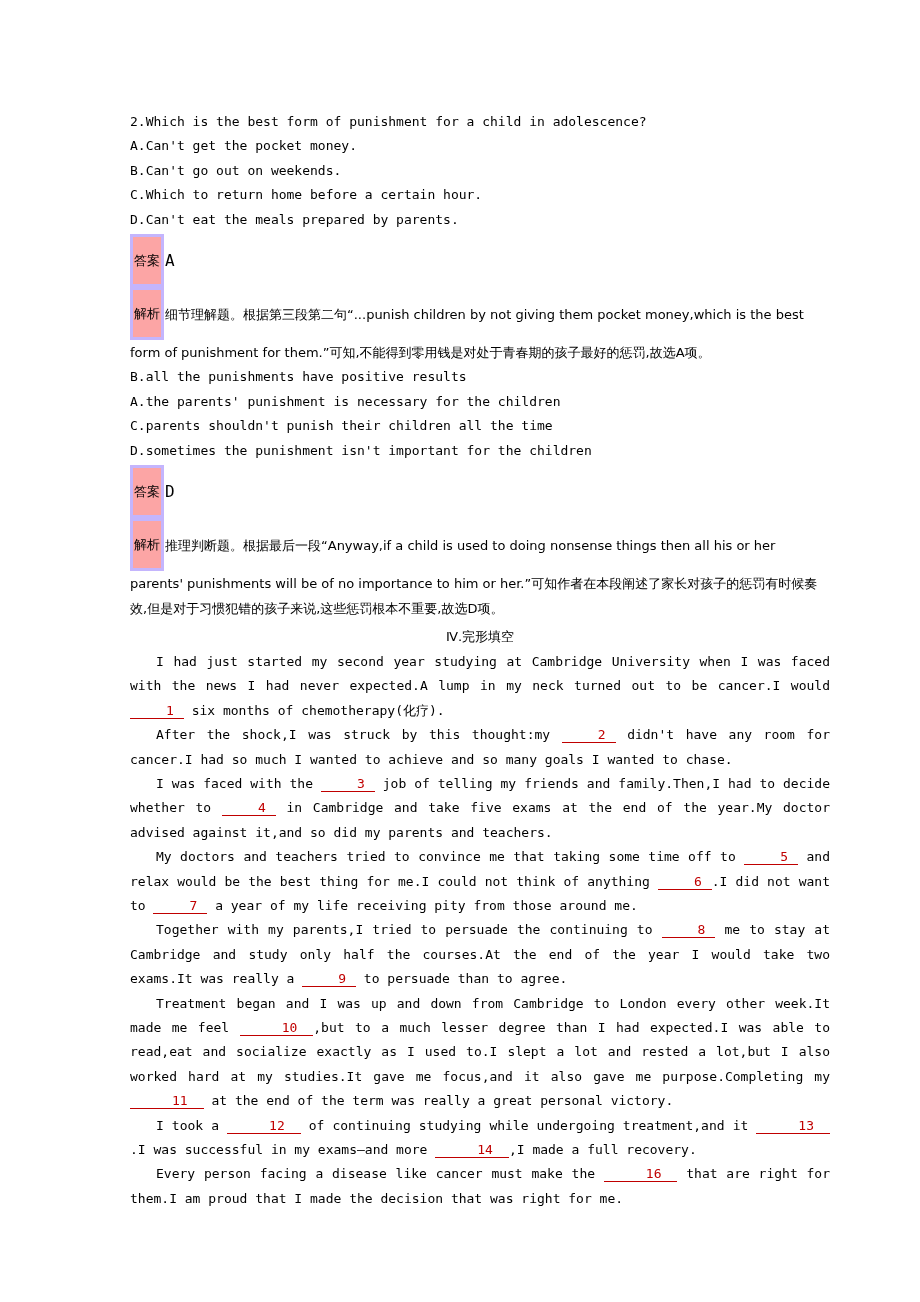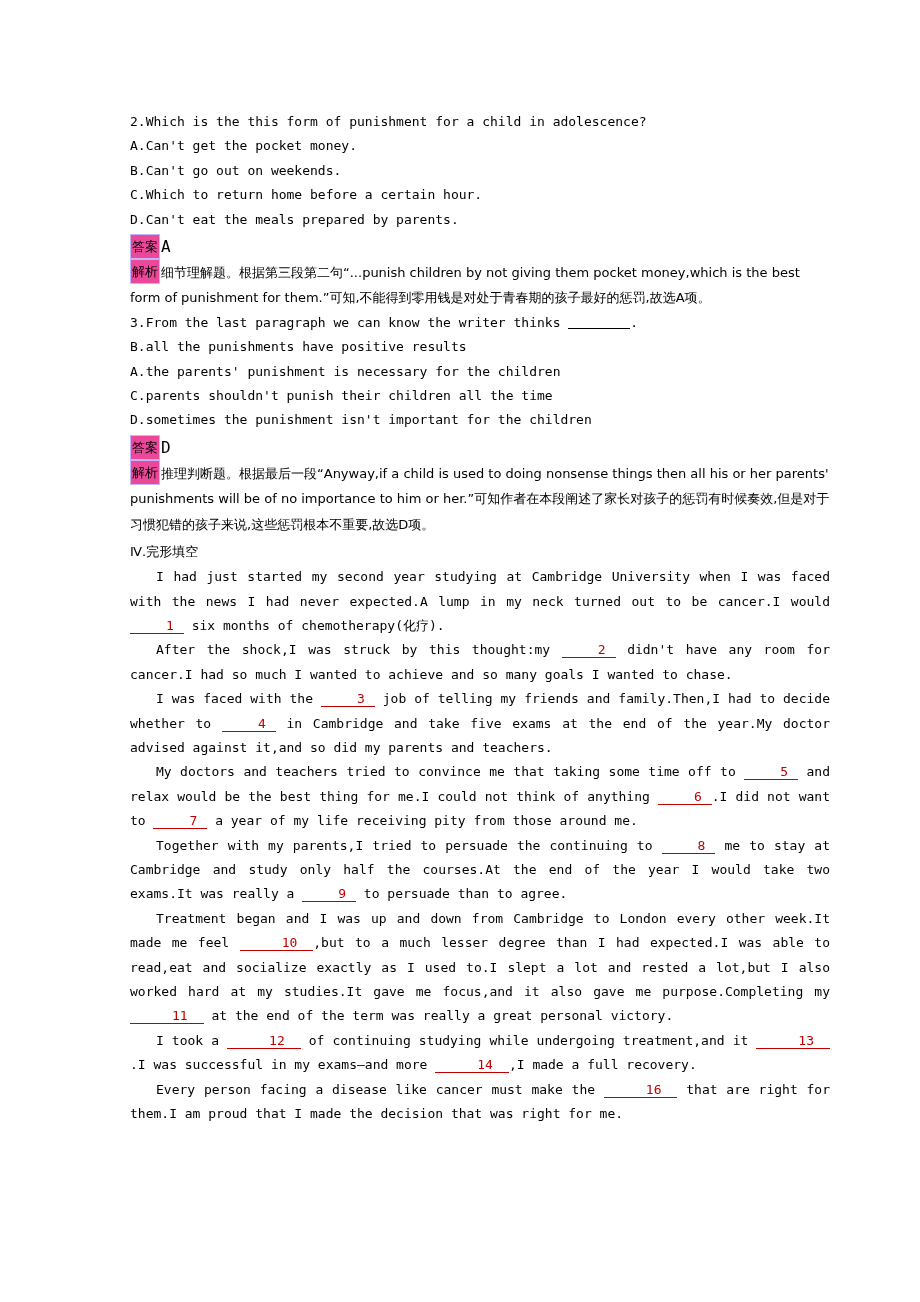--- a/index.html
+++ b/index.html
@@ -20,39 +20,40 @@
     left: 130px;
     top: 110px;
     width: 700px;
   }
   .q-line {
     font-size: 13.0px;
     line-height: 24.4px;
   }
   .boxlabel {
     display: inline-block;
-    border: 1px solid #c4b5fd;
-    padding: 4px 1px;
+    border: 3px solid #c4b5fd;
+    padding: 16px 1px;
     font-size: 12.0px;
     line-height: 15px;
     vertical-align: 1px;
     margin-right: 1px;
-    background: #ec4899;
+    background: #fca5a5;
   }
   .ans-row {
     line-height: 22px;
     margin-top: 2px;
   }
   .exp-block {
     line-height: 24.4px;
   }
   .section-head {
     font-size: 13.0px;
     line-height: 26px;
     margin-top: 2px;
+    text-align: center;
   }
   .para {
     font-size: 13.0px;
     line-height: 24.4px;
     text-indent: 26px;
     text-align: justify;
   }
   .blank {
     color: #c00000;
     border-bottom: 1px solid #c00000;
@@ -76,38 +77,35 @@
     font-family: "DejaVu Sans", "Liberation Sans", sans-serif;
     font-size: 13.0px;
   }
 </style>
 </head>
 <body>
 
 <div class="page">
 
   <div class="q-line">
-    <span>2.</span><span>Which is the this form of punishment for a child in adolescence?</span>
+    <span>2.</span><span>Which is the best form of punishment for a child in adolescence?</span>
   </div>
   <div class="q-line">A.Can't get the pocket money.</div>
   <div class="q-line">B.Can't go out on weekends.</div>
   <div class="q-line">C.Which to return home before a certain hour.</div>
   <div class="q-line">D.Can't eat the meals prepared by parents.</div>
 
   <div class="ans-row">
     <span class="boxlabel cn">答案</span><span>A</span>
   </div>
 
   <div class="exp-block">
     <span class="boxlabel cn">解析</span><span class="cn">细节理解题。根据第三段第二句“...punish children by not giving them pocket money,which is the best form of punishment for them.”可知,不能得到零用钱是对处于青春期的孩子最好的惩罚,故选A项。</span>
   </div>
 
-  <div class="q-line">
-    <span>3.</span><span>From the last paragraph we can know the writer thinks </span><span class="ul-blank"></span><span>.</span>
-  </div>
   <div class="q-line">B.all the punishments have positive results</div>
   <div class="q-line">A.the parents' punishment is necessary for the children</div>
   <div class="q-line">C.parents shouldn't punish their children all the time</div>
   <div class="q-line">D.sometimes the punishment isn't important for the children</div>
 
   <div class="ans-row">
     <span class="boxlabel cn">答案</span><span>D</span>
   </div>
 
   <div class="exp-block">

